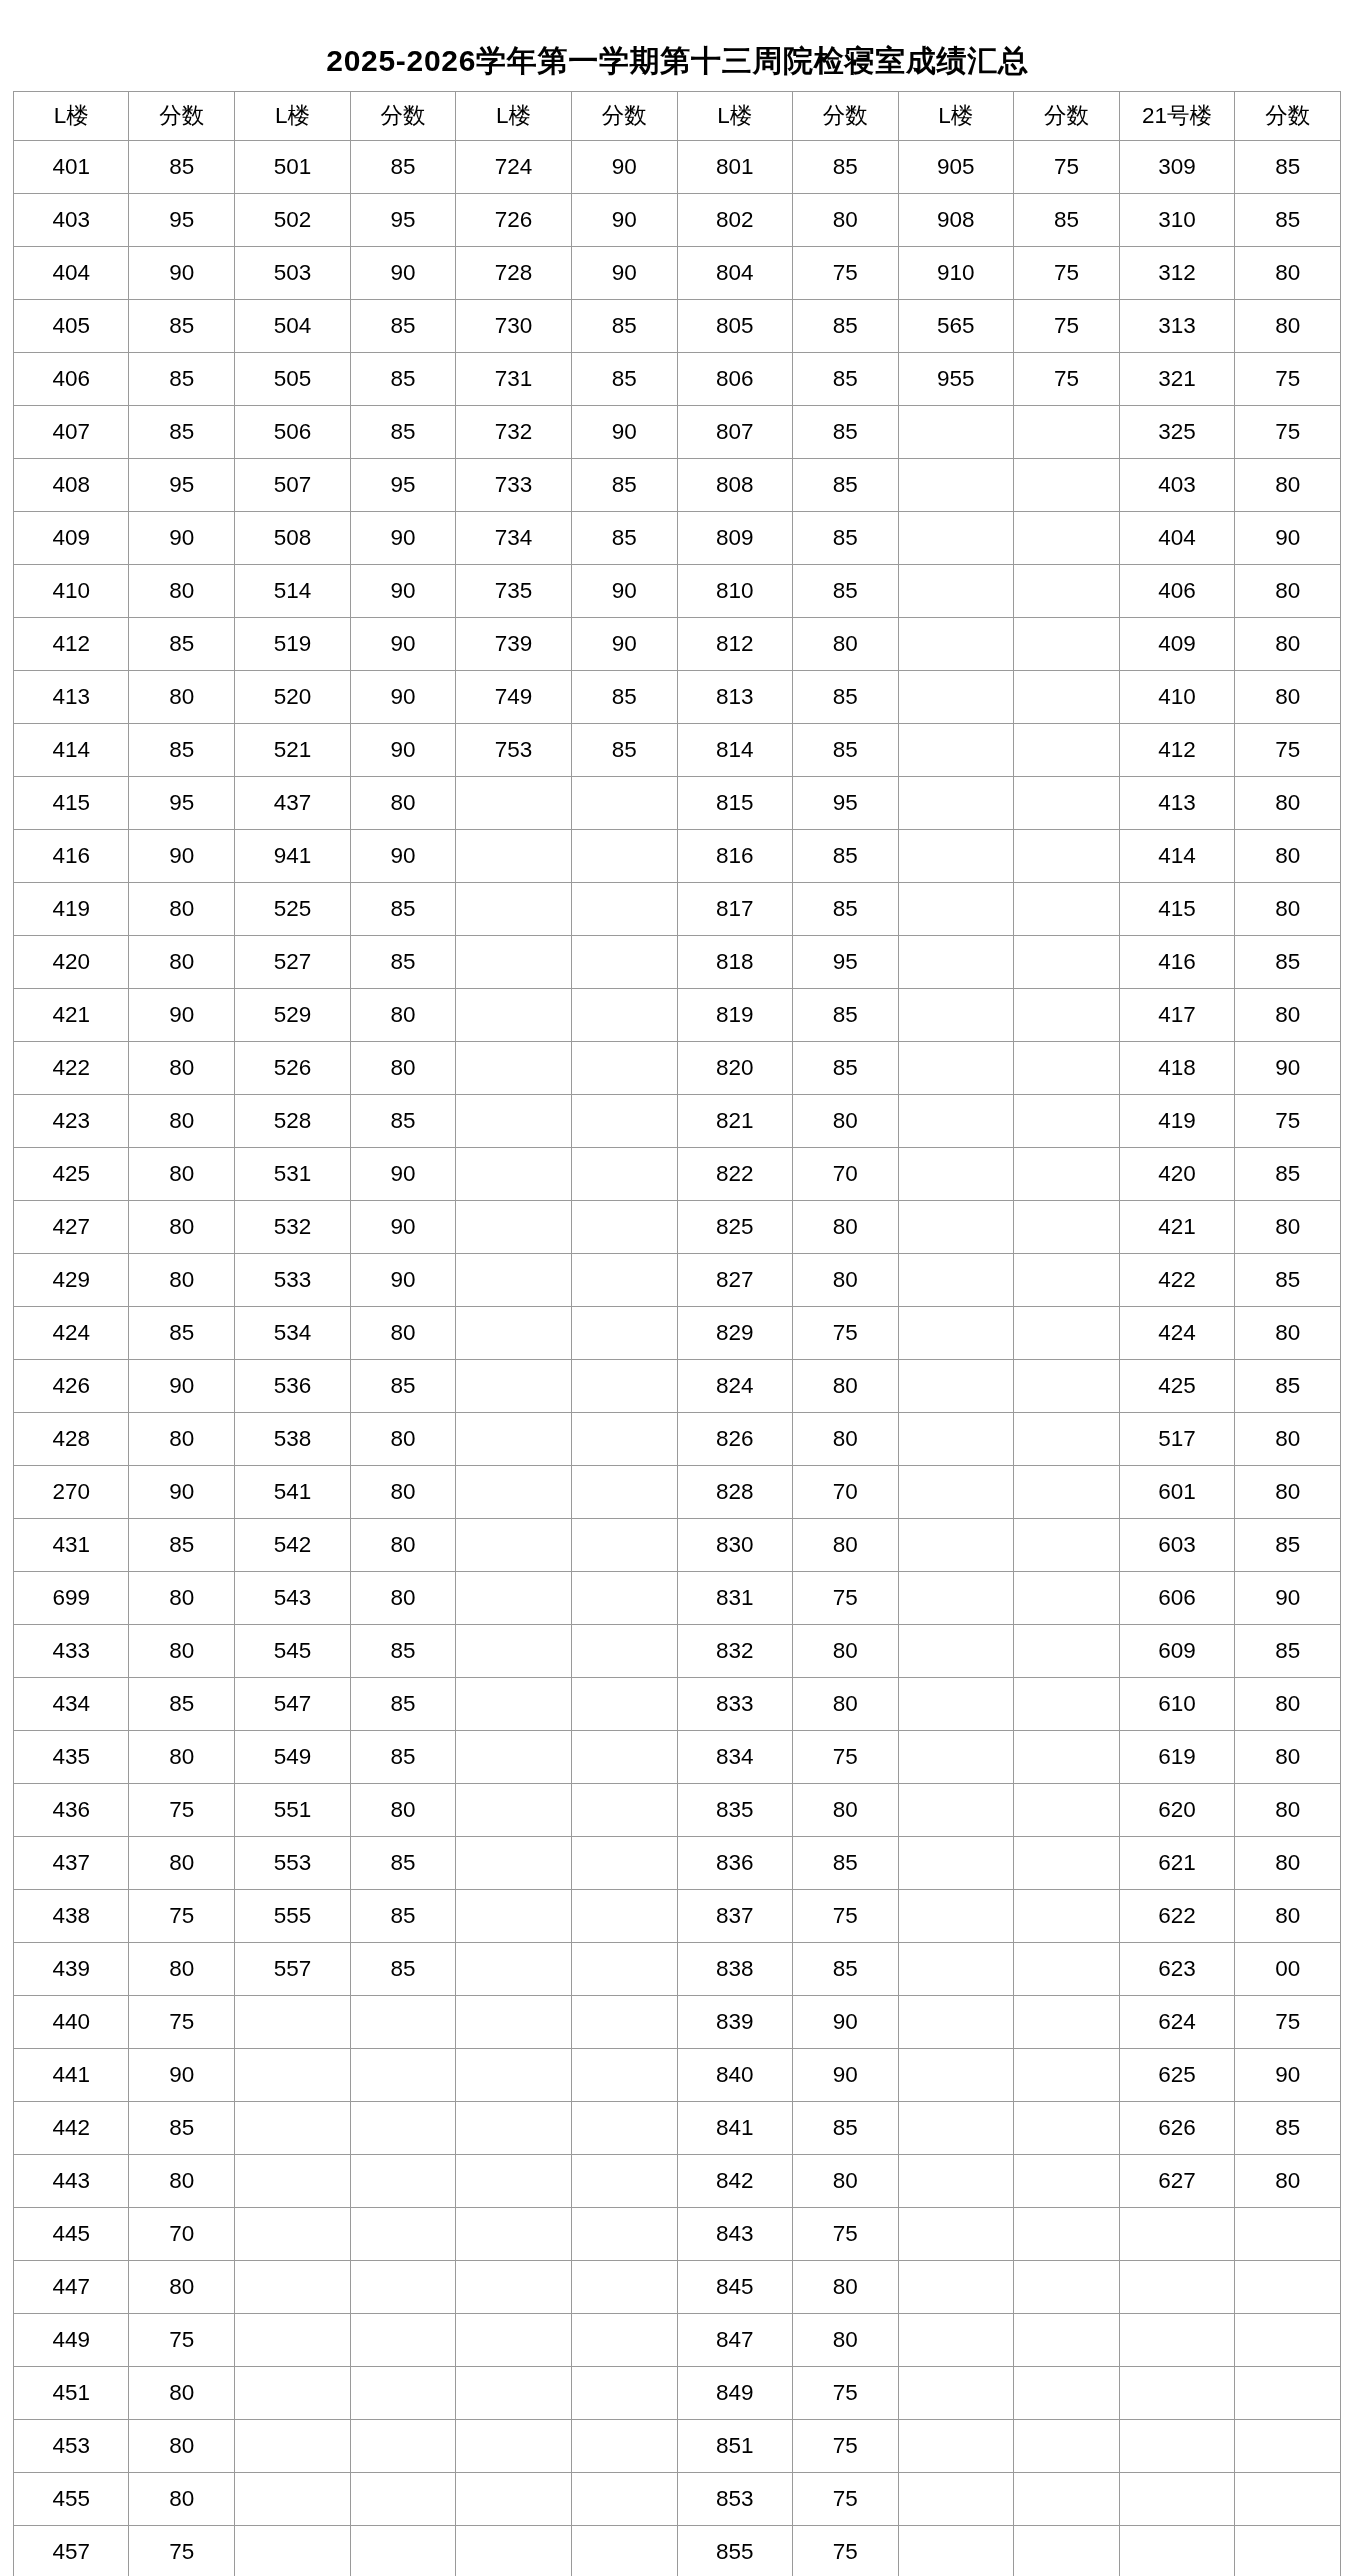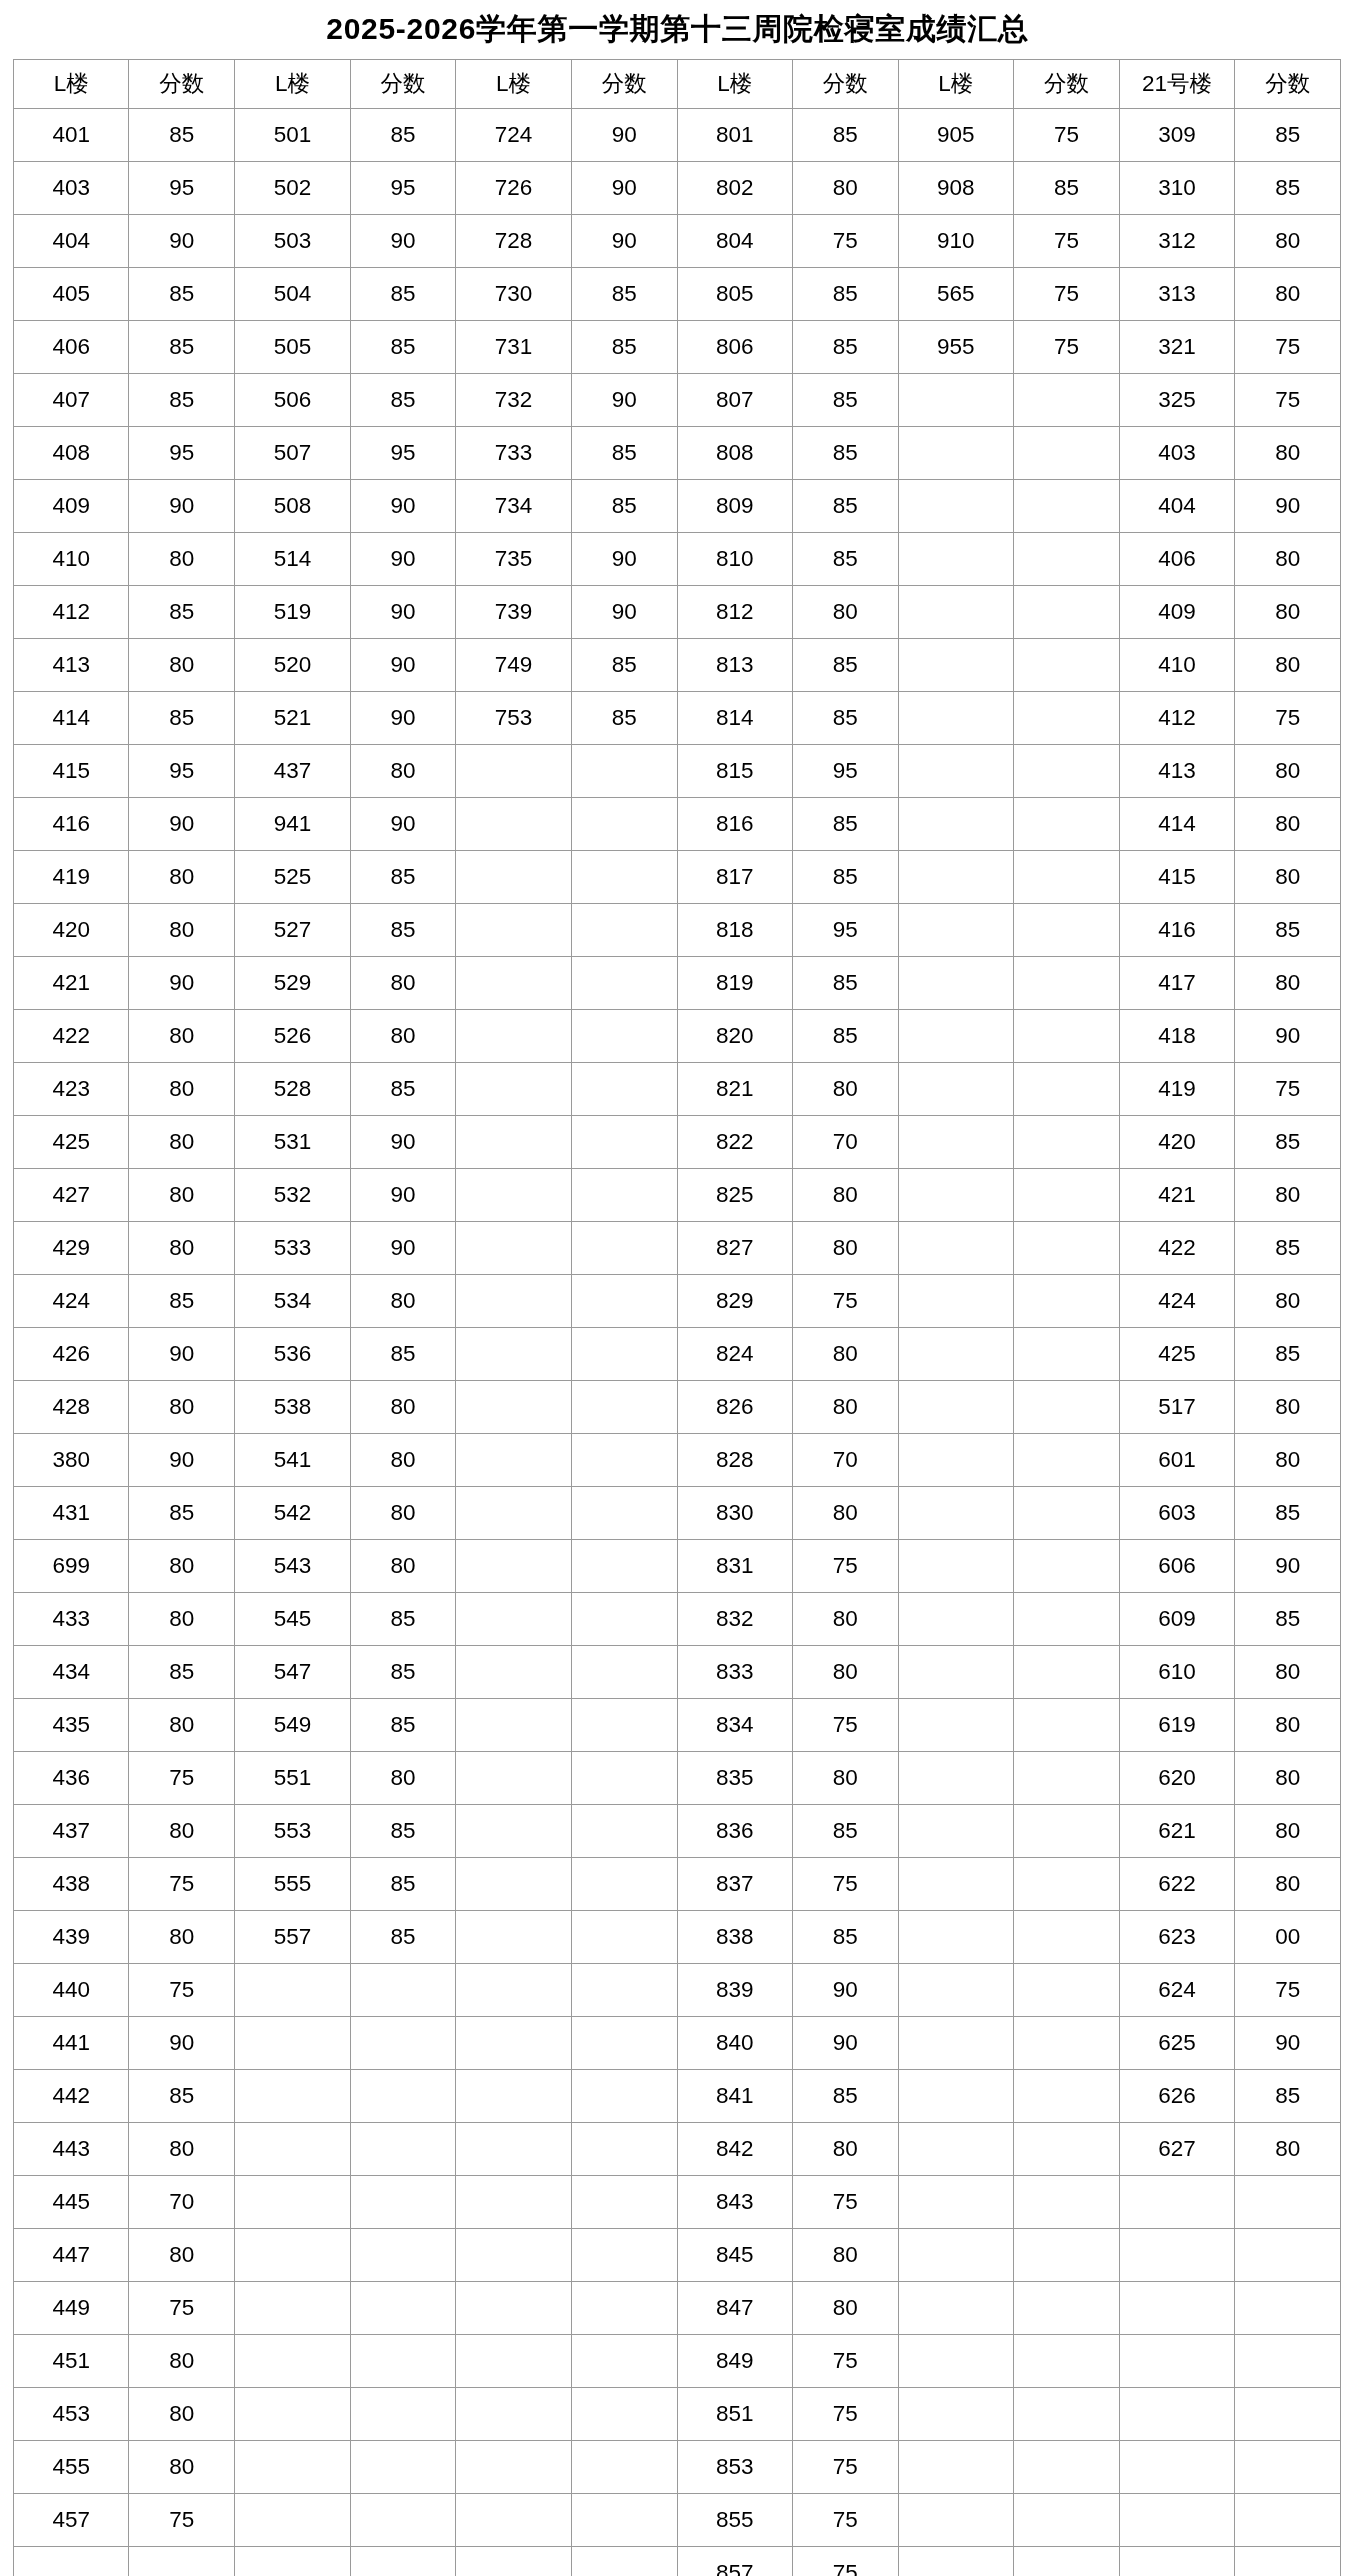--- a/index.html
+++ b/index.html
@@ -17,20 +17,21 @@
     padding: 0;
     background: #ffffff;
   }
   .doc-title {
     text-align: center;
     font-size: 30px;
     font-weight: bold;
     letter-spacing: 0.7px;
     padding: 10.6px 0 12px 0;
     line-height: 1.2;
+    margin-top: 32px;
   }
   table.grades {
     border-collapse: collapse;
     width: 1328px;
     margin: 0 13.2px 0 13.2px;
     table-layout: fixed;
   }
   table.grades th,
   table.grades td {
     border: 0.7px solid #9a9a9a;
@@ -432,21 +433,21 @@
           <td class="empty-cell"></td>
           <td class="empty-cell"></td>
           <td>826</td>
           <td>80</td>
           <td class="empty-cell"></td>
           <td class="empty-cell"></td>
           <td>517</td>
           <td>80</td>
         </tr>
         <tr>
-          <td>380</td>
+          <td>270</td>
           <td>90</td>
           <td>541</td>
           <td>80</td>
           <td class="empty-cell"></td>
           <td class="empty-cell"></td>
           <td>828</td>
           <td>70</td>
           <td class="empty-cell"></td>
           <td class="empty-cell"></td>
           <td>601</td>

